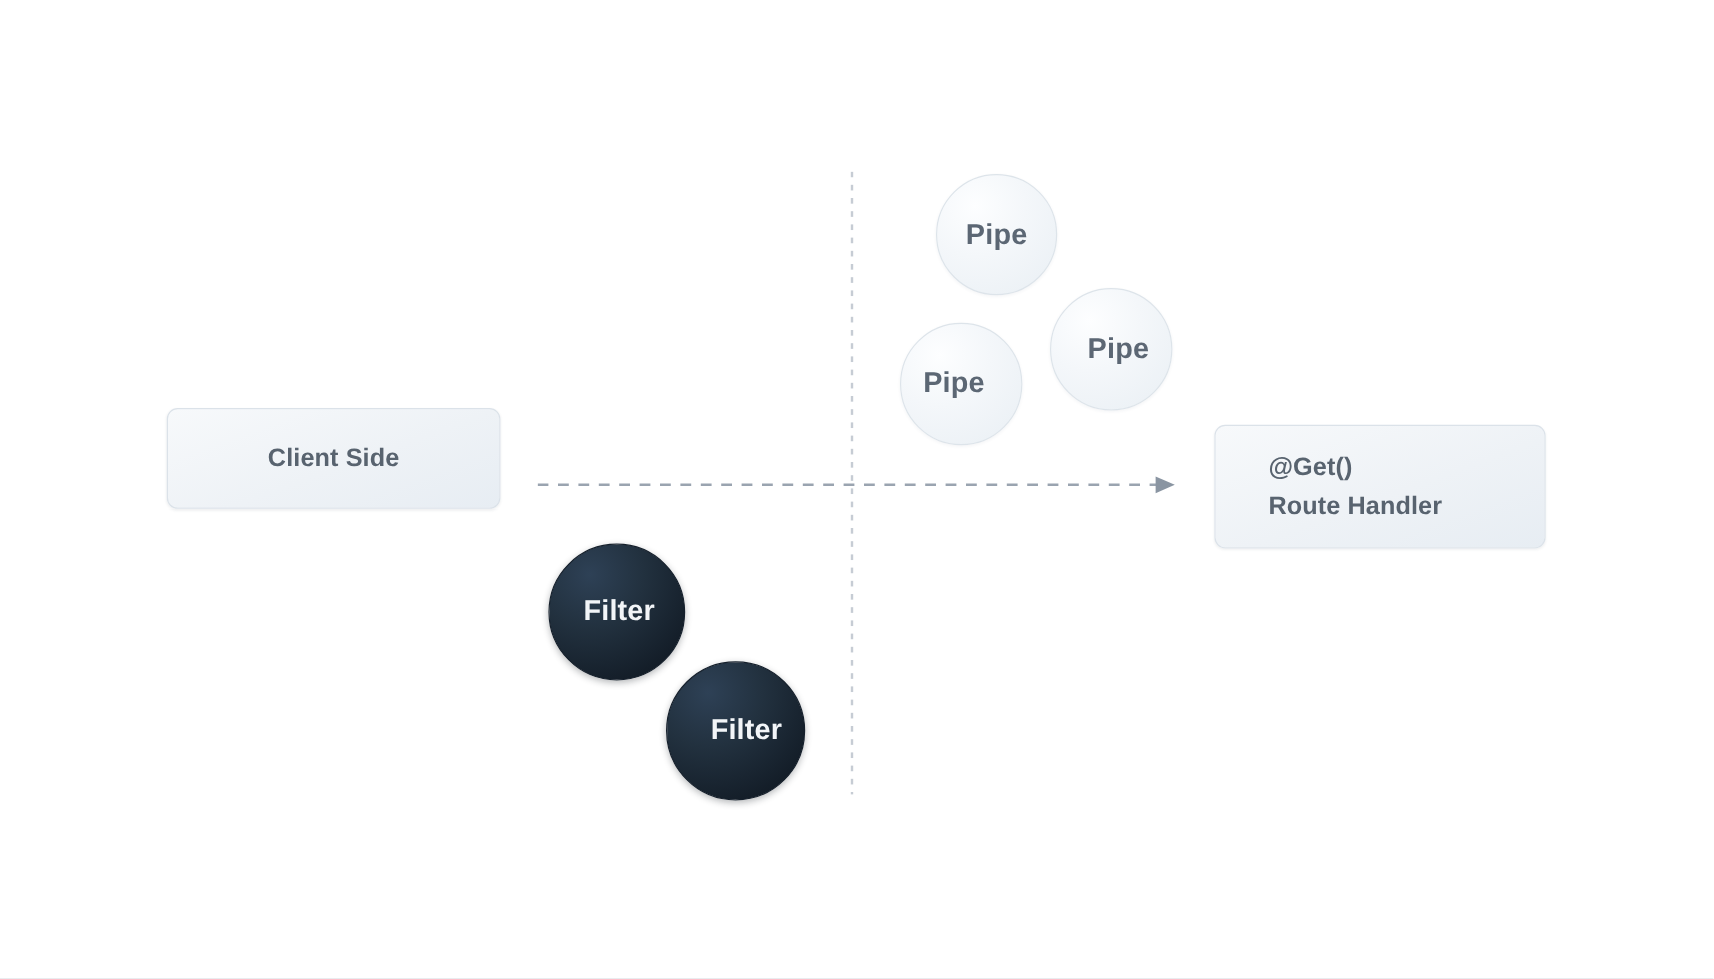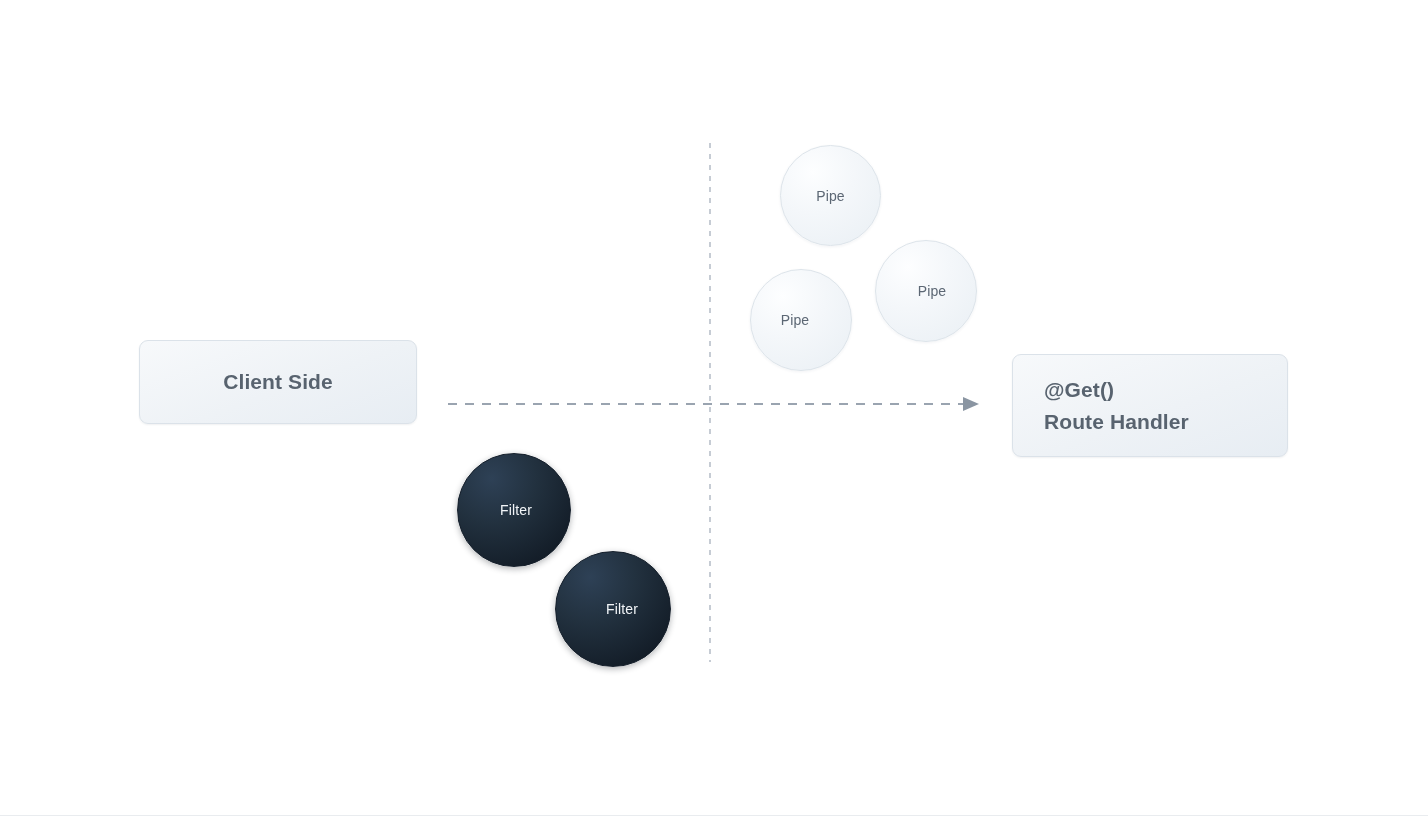--- a/index.html
+++ b/index.html
@@ -48,36 +48,36 @@
     width: 278px;
     height: 84px;
     justify-content: center;
   }
   #route-handler-box {
     left: 1012px;
     top: 354px;
     width: 276px;
     height: 103px;
     justify-content: flex-start;
-    padding-left: 31px;
+    padding-left: 44px;
   }
   #route-handler-box .box-label { text-align: left; }
 
   
   .circle {
     position: absolute;
     box-sizing: border-box;
     border-radius: 50%;
     display: flex;
     align-items: center;
     justify-content: center;
   }
   .circle .circle-label {
-    font-size: 14px;
-    font-weight: normal;
+    font-size: 24px;
+    font-weight: bold;
     letter-spacing: 0.15px;
   }
 
   .circle.pipe {
     border: 1px solid #dde4ea;
     background:
       radial-gradient(circle at 32% 26%, #fdfeff 0%, #f4f7fa 42%, #e9eff4 100%);
     box-shadow: 0 1px 3px rgba(38, 57, 77, 0.06);
   }
   .circle.pipe .circle-label { color: #5c6774; }

